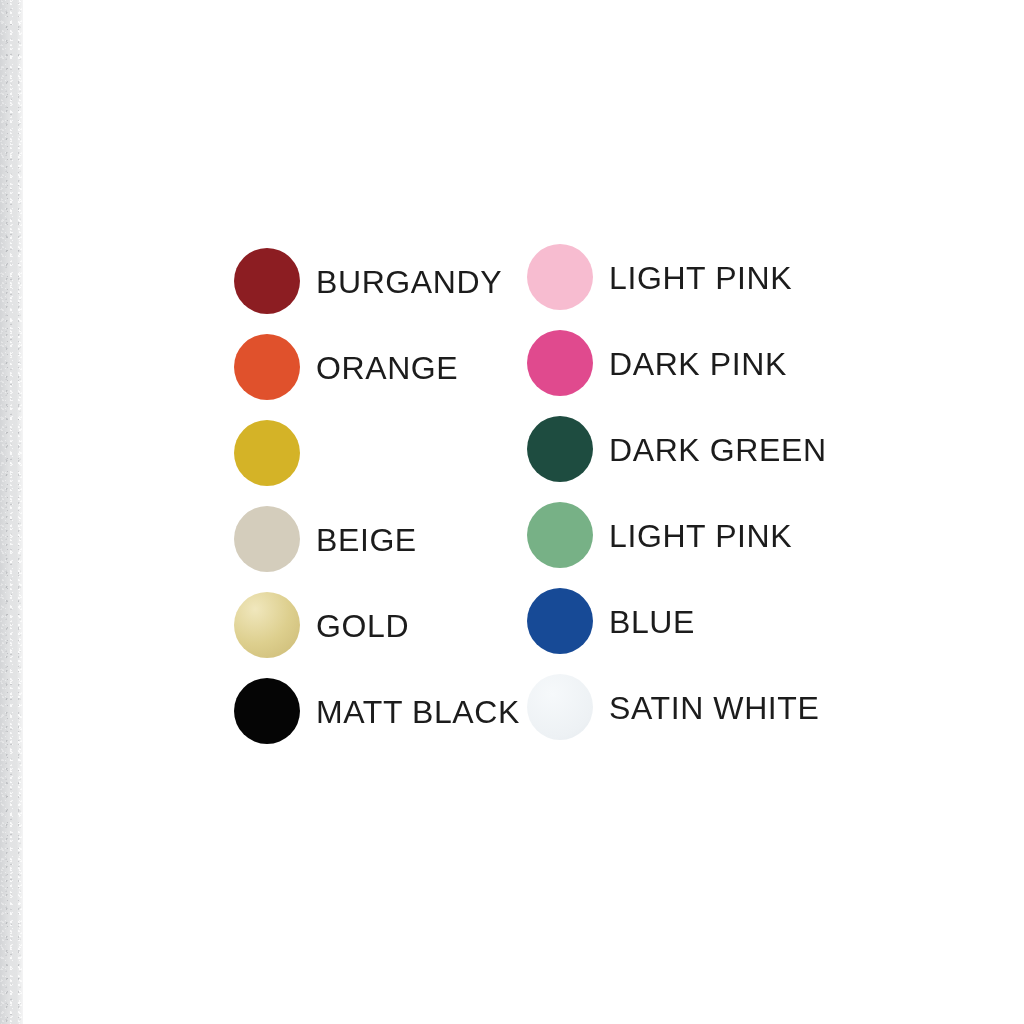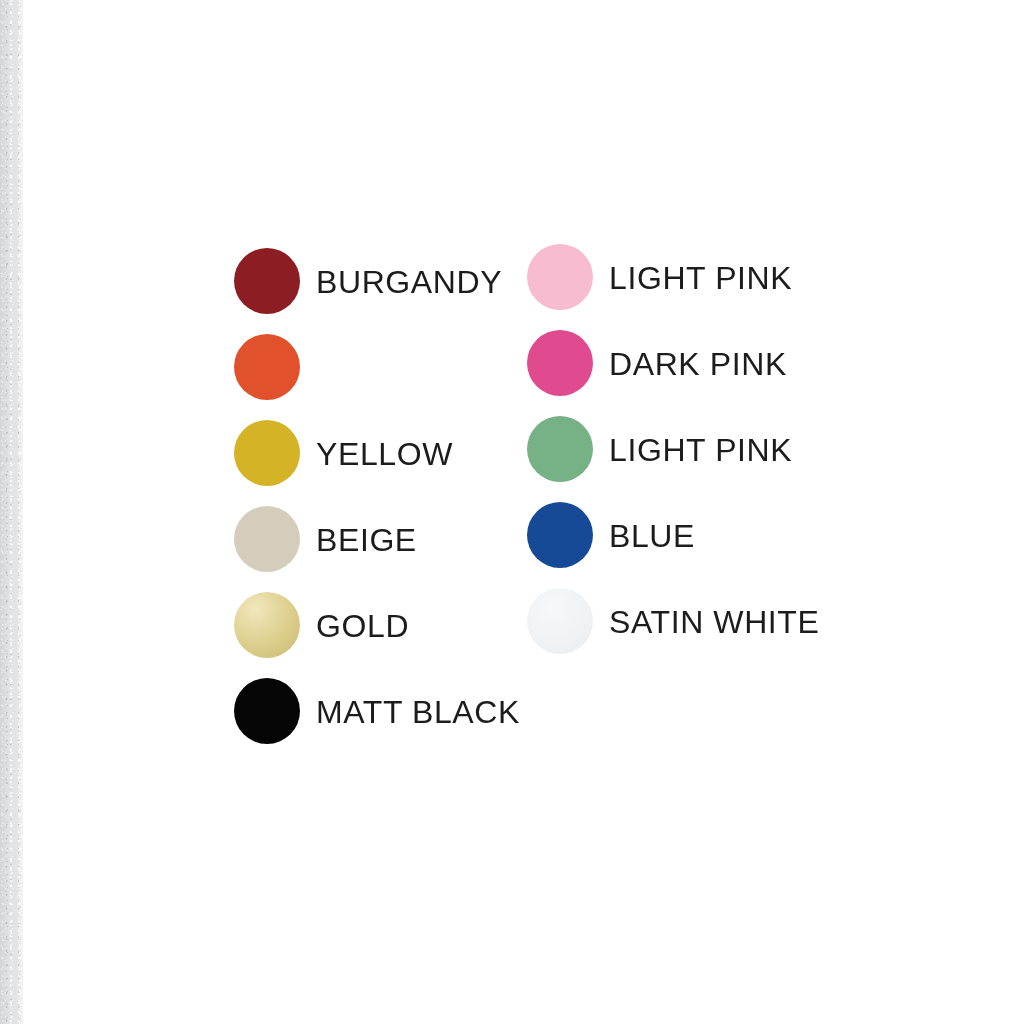--- a/index.html
+++ b/index.html
@@ -95,24 +95,24 @@
 
 <div id="swatch-grid">
 
   <div class="swatch-column col-left">
     <div class="swatch-row">
       <div class="swatch-dot" style="background: rgb(140, 29, 34);"></div>
       <div class="swatch-label">BURGANDY</div>
     </div>
     <div class="swatch-row">
       <div class="swatch-dot" style="background: rgb(224, 81, 44);"></div>
+      <div class="swatch-label">ORANGE</div>
     </div>
     <div class="swatch-row">
       <div class="swatch-dot" style="background: rgb(212, 179, 39);"></div>
-      <div class="swatch-label">YELLOW</div>
     </div>
     <div class="swatch-row">
       <div class="swatch-dot" style="background: rgb(212, 205, 188);"></div>
       <div class="swatch-label">BEIGE</div>
     </div>
     <div class="swatch-row">
       <div class="swatch-dot" style="background: radial-gradient(circle at 32% 26%, rgb(240, 231, 189) 0%, rgb(221, 207, 142) 52%, rgb(203, 185, 116) 100%);"></div>
       <div class="swatch-label">GOLD</div>
     </div>
     <div class="swatch-row">
@@ -124,20 +124,24 @@
   <div class="swatch-column col-right">
     <div class="swatch-row">
       <div class="swatch-dot" style="background: rgb(247, 188, 208);"></div>
       <div class="swatch-label">LIGHT PINK</div>
     </div>
     <div class="swatch-row">
       <div class="swatch-dot" style="background: rgb(224, 74, 142);"></div>
       <div class="swatch-label">DARK PINK</div>
     </div>
     <div class="swatch-row">
+      <div class="swatch-dot" style="background: rgb(30, 76, 64);"></div>
+      <div class="swatch-label">DARK GREEN</div>
+    </div>
+    <div class="swatch-row">
       <div class="swatch-dot" style="background: rgb(119, 177, 134);"></div>
       <div class="swatch-label">LIGHT PINK</div>
     </div>
     <div class="swatch-row">
       <div class="swatch-dot" style="background: rgb(23, 74, 150);"></div>
       <div class="swatch-label">BLUE</div>
     </div>
     <div class="swatch-row">
       <div class="swatch-dot" style="background: radial-gradient(circle at 38% 30%, rgb(246, 249, 251) 0%, rgb(237, 241, 244) 70%, rgb(228, 233, 238) 100%);"></div>
       <div class="swatch-label">SATIN WHITE</div>

